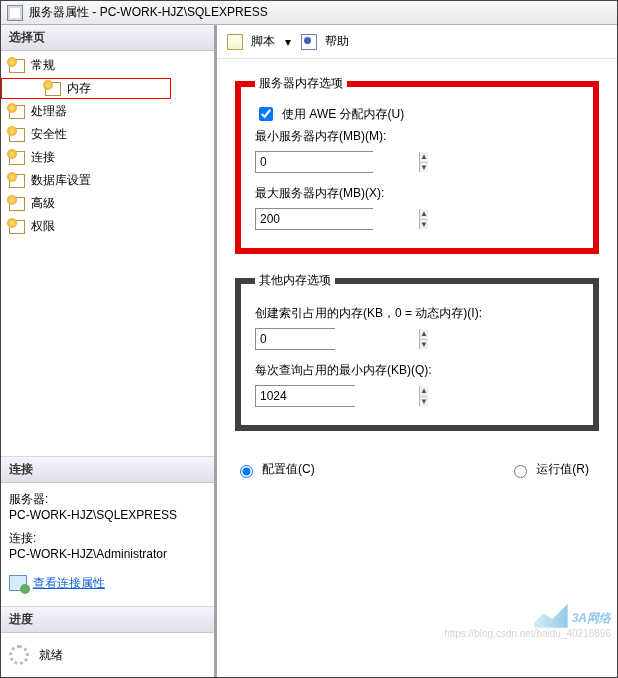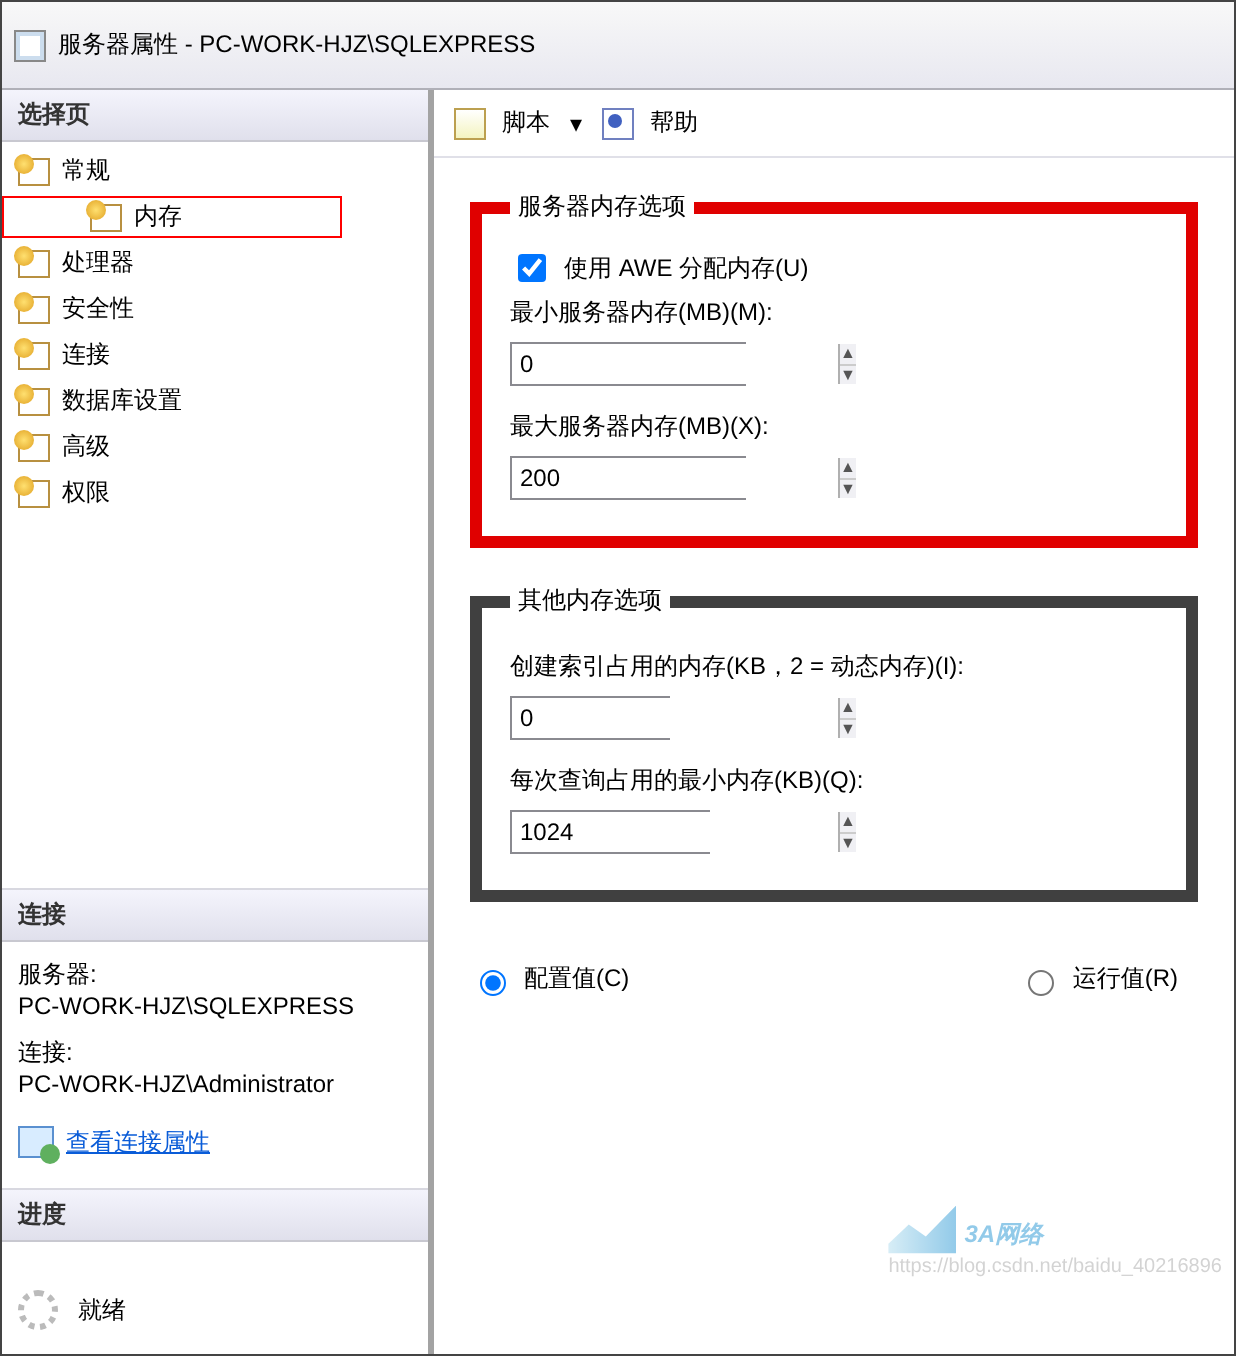--- a/index.html
+++ b/index.html
@@ -1,35 +1,35 @@
 <!DOCTYPE html>
 <html><head>
 <meta charset="utf-8">
 <style>
   * { box-sizing: border-box; font-family: "Microsoft YaHei", "SimSun", sans-serif; font-size: 12px; }
   body { margin: 0; background: #fff; }
   .window { width: 618px; height: 678px; display: flex; flex-direction: column; border: 1px solid #444; }
-  .titlebar { height: 44px; background: linear-gradient(#f8f8f8,#e8e8f0); border-bottom: 1px solid #b0b0b8; display:flex; align-items:center; padding:0 6px; gap:6px;}
+  .titlebar { height: 24px; background: linear-gradient(#f8f8f8,#e8e8f0); border-bottom: 1px solid #b0b0b8; display:flex; align-items:center; padding:0 6px; gap:6px;}
   .titlebar .app-icon { width:16px; height:16px; background:#fff; border:1px solid #888; box-shadow:inset 0 0 0 2px #cde; }
   .body { flex:1; display:flex; overflow:hidden; }
   .left { width:216px; display:flex; flex-direction:column; background:#fff; border-right:3px solid #a3a3a3;}
   .section-head { background:linear-gradient(#f4f4fc,#e0e0ec); border-bottom:1px solid #c8c8d0; padding:4px 8px; font-weight:bold; color:#333;}
   .nav { flex:1 1 auto; padding:4px 0; display:flex; flex-direction:column; gap:2px; overflow:auto;}
   .nav-item { display:flex; align-items:center; gap:6px; padding:2px 8px; }
   .nav-item .ico { width:16px; height:14px; position:relative; }
   .nav-item .ico::before{content:"";position:absolute;inset:0;background:#fff;border:1px solid #b89040;}
   .nav-item .ico::after{content:"";position:absolute;left:-2px;top:-2px;width:10px;height:10px;background:radial-gradient(circle,#ffe070,#e0a020);border-radius:50%;}
   .nav-item.selected { outline:1px solid red; outline-offset:-1px; width: 170px; padding-left: 44px; }
   .conn-block { border-top:1px solid #d8d8e0; padding:6px 8px 12px; }
   .conn-block .lbl { margin-top:8px; }
   .conn-block a { color:#0a5cd8; text-decoration:underline; display:inline-flex; align-items:center; gap:6px;}
   .conn-block .link-ico{width:18px;height:16px;background:#d8ecff;border:1px solid #5a90d0;display:inline-block;position:relative;}
   .conn-block .link-ico::after{content:"";position:absolute;right:-4px;bottom:-4px;width:10px;height:10px;background:#5fb05f;border-radius:50%;}
   .progress-block{border-top:1px solid #d8d8e0;padding:6px 8px 12px;}
-  .progress-row{display:flex;align-items:center;gap:10px;margin-top:24px;}
+  .progress-row{display:flex;align-items:center;gap:10px;margin-top:12px;}
   .spinner{width:20px;height:20px;border-radius:50%;border:3px dotted #bbb;}
   .right{flex:1;display:flex;flex-direction:column;padding:8px 0 8px 0;overflow:hidden;}
   .toolbar{display:flex;align-items:center;gap:8px;padding:0 10px 8px 10px;border-bottom:1px solid #e0e0e8;}
   .tb-ico{width:16px;height:16px;display:inline-block;}
   .tb-script{background:linear-gradient(#fff,#f4f4c0);border:1px solid #bca050;position:relative;}
   .tb-dd{width:10px;display:inline-flex;justify-content:center;}
   .tb-help{background:#fff;border:1px solid #7080c0;position:relative;}
   .tb-help::after{content:"";position:absolute;left:2px;top:2px;width:7px;height:7px;border-radius:50%;background:#4060c0;}
   .main{flex:1;overflow:auto;padding:16px 18px;position:relative;}
   fieldset{border:6px solid #404040;padding:12px 14px 18px;margin:0 0 18px 0;}
@@ -40,21 +40,21 @@
   .field-lbl{margin:4px 0 6px;}
   .numbox{display:inline-flex;border:1px solid #8a8a90;height:22px;width:118px;}
   .numbox input{border:none;outline:none;flex:1;padding:0 4px;}
   .numbox .spin{width:16px;display:flex;flex-direction:column;border-left:1px solid #b0b0b0;}
   .numbox .spin div{flex:1;display:flex;align-items:center;justify-content:center;font-size:8px;color:#555;background:#f0f0f4;border-bottom:1px solid #ccc;}
   .numbox .spin div:last-child{border-bottom:none;}
   .gap{height:8px;}
   .footer-opts{display:flex;align-items:center;justify-content:space-between;margin-top:30px;padding-right:10px;}
   .radio-row{display:flex;align-items:center;gap:6px;}
   input[type=radio]{width:13px;height:13px;}
-  .wm{position:absolute;right:6px;bottom:30px;opacity:.55;pointer-events:none;font-size:24px;font-style:italic;color:#3aa0d8;font-weight:bold;}
+  .wm{position:absolute;right:6px;bottom:30px;opacity:.55;pointer-events:none;font-size:24px;font-style:italic;color:#3aa0d8;font-weight:bold;text-align:right;}
   .wm small{display:block;font-size:10px;color:#b0b0b0;font-style:normal;font-weight:normal;}
   .wm-logo{display:inline-block;width:34px;height:24px;vertical-align:middle;margin-right:4px;background:linear-gradient(90deg,#b8e0f0,#3aa0d8);clip-path:polygon(0 80%,30% 40%,55% 65%,100% 0,100% 100%,0 100%);}
 </style>
 </head>
 <body>
 
 <div class="window">
   <div class="titlebar">
     <span class="app-icon"></span>
     <span>服务器属性 - PC-WORK-HJZ\SQLEXPRESS</span>
@@ -148,21 +148,21 @@
             <input value="200" style="">
             <div class="spin">
                 <div>▲</div>
                 <div>▼</div>
               </div>
           </div>
         </fieldset>
 
         <fieldset>
           <legend>其他内存选项</legend>
-          <div class="field-lbl">创建索引占用的内存(KB，2 = 动态内存)(I):</div>
+          <div class="field-lbl">创建索引占用的内存(KB，0 = 动态内存)(I):</div>
           <div class="numbox" style="width:80px">
             <input value="0" style="">
             <div class="spin">
                 <div>▲</div>
                 <div>▼</div>
               </div>
           </div>
           <div class="gap"></div>
           <div class="field-lbl">每次查询占用的最小内存(KB)(Q):</div>
           <div class="numbox" style="width:100px">

